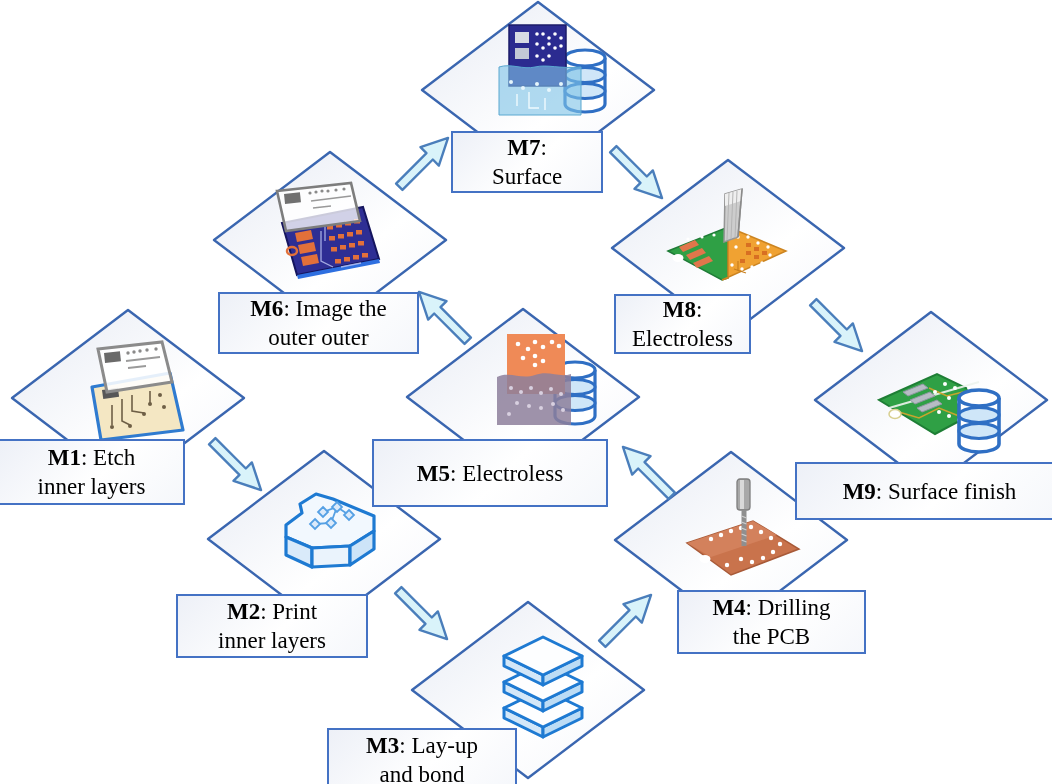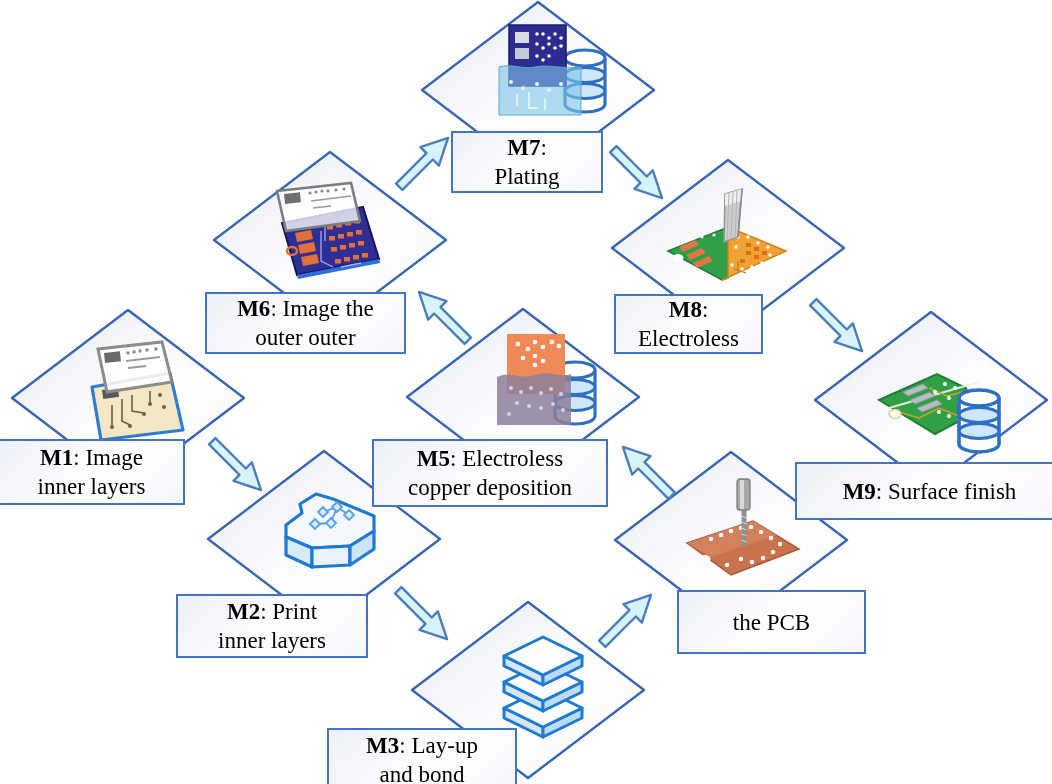--- a/index.html
+++ b/index.html
@@ -355,47 +355,47 @@
       <polygon points="3,11.5 46,11.5 46,3 72,16 46,29 46,20.5 3,20.5" fill="#d9f3fa" stroke="#4a7ebb" stroke-width="2.4" stroke-linejoin="round"></polygon>
     </svg>
   <svg class="arrow" style="left:600px;top:158px;transform:rotate(45deg)" viewBox="0 0 76 32">
       <polygon points="3,11.5 46,11.5 46,3 72,16 46,29 46,20.5 3,20.5" fill="#d9f3fa" stroke="#4a7ebb" stroke-width="2.4" stroke-linejoin="round"></polygon>
     </svg>
   <svg class="arrow" style="left:800px;top:311px;transform:rotate(45deg)" viewBox="0 0 76 32">
       <polygon points="3,11.5 46,11.5 46,3 72,16 46,29 46,20.5 3,20.5" fill="#d9f3fa" stroke="#4a7ebb" stroke-width="2.4" stroke-linejoin="round"></polygon>
     </svg>
 
   <div class="label" style="left:-2px;top:439px;width:187px;height:66px">
-    <div><span class="b">M1</span><span>: Image</span></div>
+    <div><span class="b">M1</span><span>: Etch</span></div>
     <div>inner layers</div>
   </div>
   <div class="label" style="left:176px;top:594px;width:192px;height:64px">
     <div><span class="b">M2</span><span>: Print</span></div>
     <div>inner layers</div>
   </div>
   <div class="label" style="left:327px;top:728px;width:190px;height:64px">
     <div><span class="b">M3</span><span>: Lay-up</span></div>
     <div>and bond</div>
   </div>
   <div class="label" style="left:677px;top:590px;width:189px;height:64px">
+    <div><span class="b">M4</span><span>: Drilling</span></div>
     <div>the PCB</div>
   </div>
   <div class="label" style="left:372px;top:439px;width:236px;height:68px">
     <div><span class="b">M5</span><span>: Electroless</span></div>
-    <div>copper deposition</div>
-  </div>
-  <div class="label" style="left:205px;top:292px;width:201px;height:62px">
+  </div>
+  <div class="label" style="left:218px;top:292px;width:201px;height:62px">
     <div><span class="b">M6</span><span>: Image the</span></div>
     <div>outer outer</div>
   </div>
   <div class="label" style="left:451px;top:131px;width:152px;height:62px">
     <div><span class="b">M7</span><span>:</span></div>
-    <div>Plating</div>
-  </div>
-  <div class="label" style="left:614px;top:294px;width:149px;height:60px">
+    <div>Surface</div>
+  </div>
+  <div class="label" style="left:614px;top:294px;width:137px;height:60px">
     <div><span class="b">M8</span><span>:</span></div>
     <div>Electroless</div>
   </div>
   <div class="label" style="left:795px;top:462px;width:269px;height:58px">
     <div><span class="b">M9</span><span>: Surface finish</span></div>
     <div></div>
   </div>
 
 </div>
 

